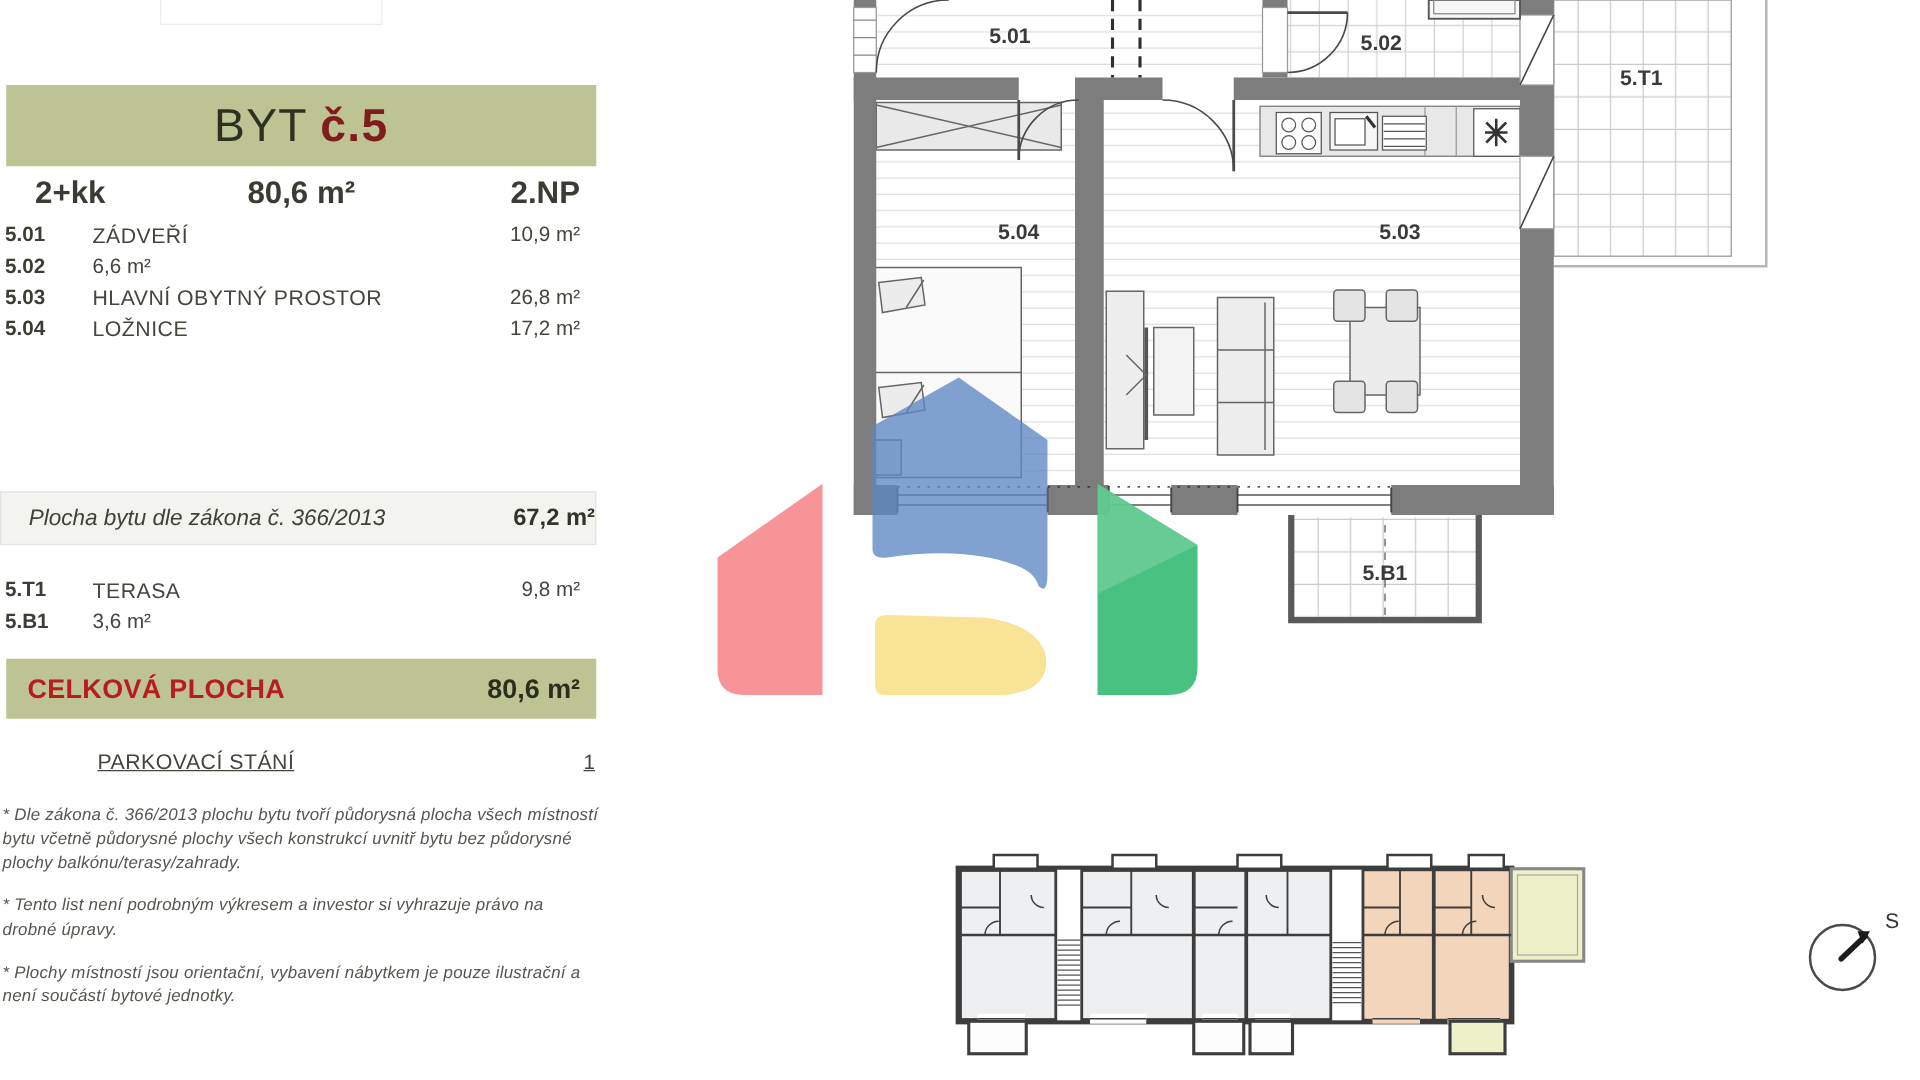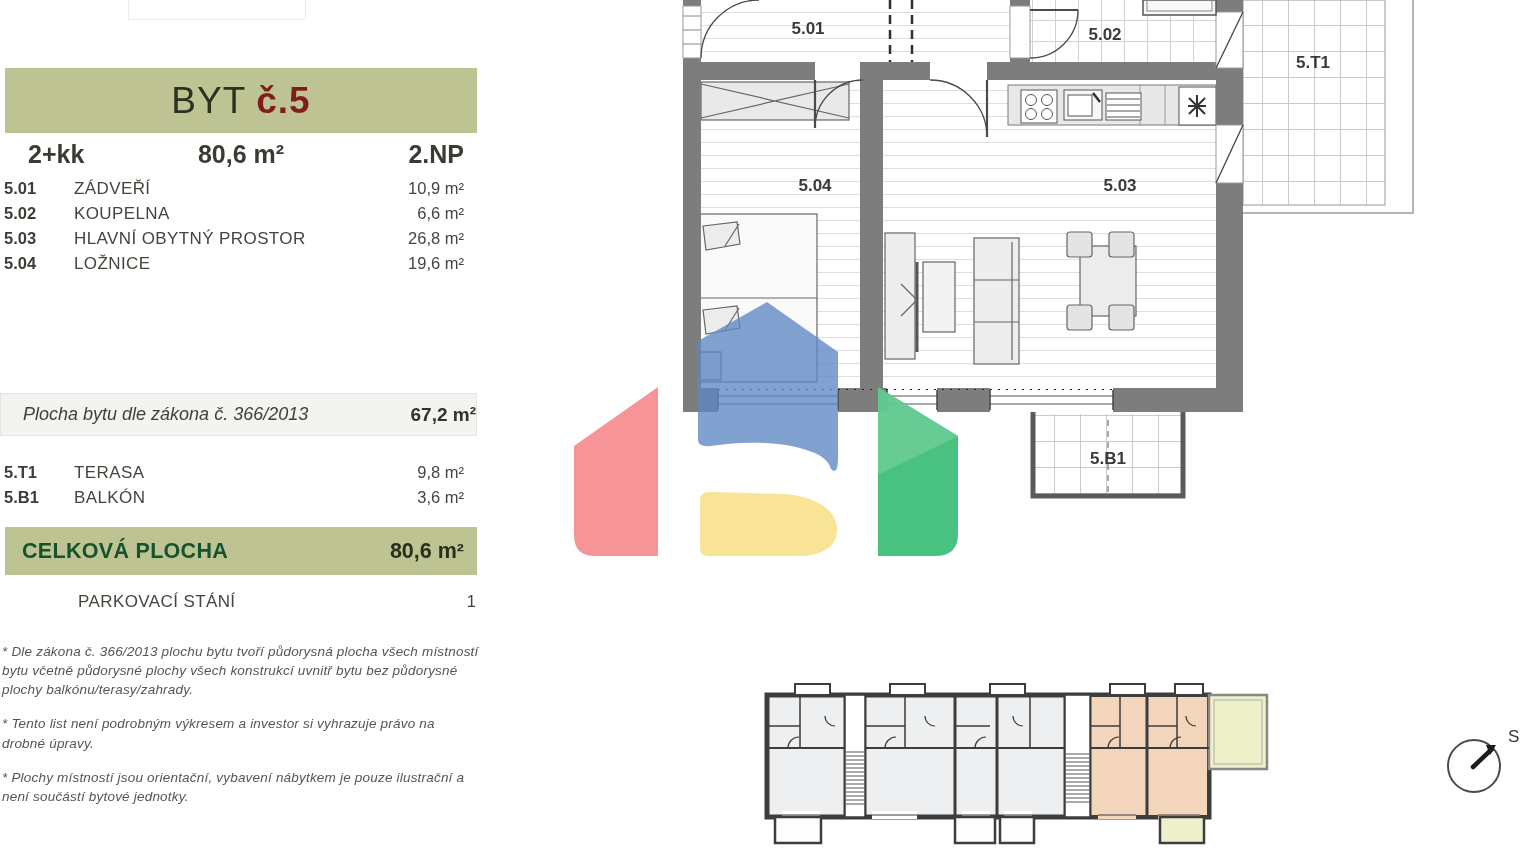--- a/index.html
+++ b/index.html
@@ -27,25 +27,25 @@
   .trow .val  { text-align:right; padding-right:18px; font-size:16.5px; }
 
   #law-row { position:absolute; left:0; top:393px; width:477px; height:43px;
              background:#f3f3f0; border:1px solid #e4e4e0; display:flex; align-items:center;text-align:center; }
   #law-row .lbl { font-style:italic; font-size:18px; padding-left:22px; color:#41413a; }
   #law-row .val { margin-left:auto; font-weight:800; font-size:19px; color:#33332c; }
 
   #ext-table { position:absolute; left:0; top:460px; width:482px; }
 
   #total-banner { top:527px; height:48px; display:flex; align-items:center; }
-  #total-banner .lbl { font-weight:800; font-size:21.5px; color:#14532d; padding-left:17px; letter-spacing:0.3px; }
+  #total-banner .lbl { font-weight:800; font-size:21.5px; color:#b91c1c; padding-left:17px; letter-spacing:0.3px; }
   #total-banner .val { margin-left:auto; font-weight:800; font-size:21.5px; color:#2b2e1c; padding-right:13px; }
 
   #parking-row { position:absolute; left:0; top:592px; width:482px; height:28px;
-                 display:flex; align-items:flex-start; font-size:17px; color:#45453e; }
+                 display:flex; align-items:flex-end; font-size:17px; color:#45453e;text-decoration:underline; }
   #parking-row .lbl { padding-left:78px; letter-spacing:0.4px; }
   #parking-row .val { margin-left:auto; padding-right:6px; font-size:16.5px; }
 
   #footnotes { position:absolute; left:2px; top:642px; width:478px; }
   #footnotes p { font-style:italic; font-size:13.5px; line-height:1.42; color:#56564f;
                  margin-bottom:15px; letter-spacing:0.2px; }
 
   
   #floor-plan   { position:absolute; left:665px; top:0; }
   #overview-plan{ position:absolute; left:740px; top:682px; }
@@ -76,49 +76,47 @@
   </div>
 
   <div id="room-table">
     <div class="trow">
       <span class="code">5.01</span>
       <span class="name">ZÁDVEŘÍ</span>
       <span class="val">10,9 m²</span>
     </div>
     <div class="trow">
       <span class="code">5.02</span>
-      <span class="name">KOUPELNA</span>
       <span class="val">6,6 m²</span>
     </div>
     <div class="trow">
       <span class="code">5.03</span>
       <span class="name">HLAVNÍ OBYTNÝ PROSTOR</span>
       <span class="val">26,8 m²</span>
     </div>
     <div class="trow">
       <span class="code">5.04</span>
       <span class="name">LOŽNICE</span>
-      <span class="val">19,6 m²</span>
+      <span class="val">17,2 m²</span>
     </div>
   </div>
 
   <div id="law-row">
     <span class="lbl">Plocha bytu dle zákona č. 366/2013</span>
     <span class="val">67,2 m²</span>
   </div>
 
   <div id="ext-table">
     <div class="trow">
       <span class="code">5.T1</span>
       <span class="name">TERASA</span>
       <span class="val">9,8 m²</span>
     </div>
     <div class="trow">
       <span class="code">5.B1</span>
-      <span class="name">BALKÓN</span>
       <span class="val">3,6 m²</span>
     </div>
   </div>
 
   <div id="total-banner" class="banner">
     <span class="lbl">CELKOVÁ PLOCHA</span>
     <span class="val">80,6 m²</span>
   </div>
 
   <div id="parking-row">

